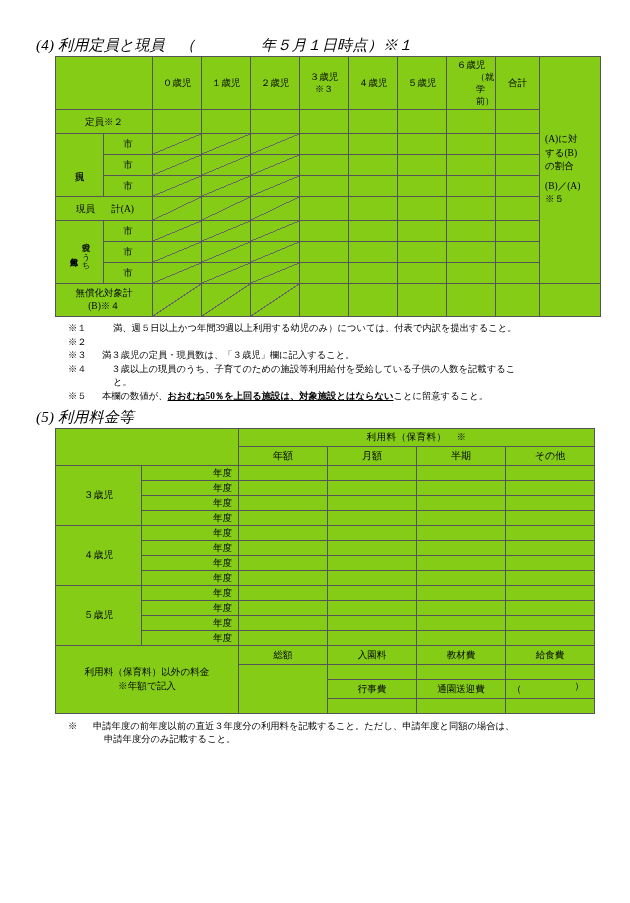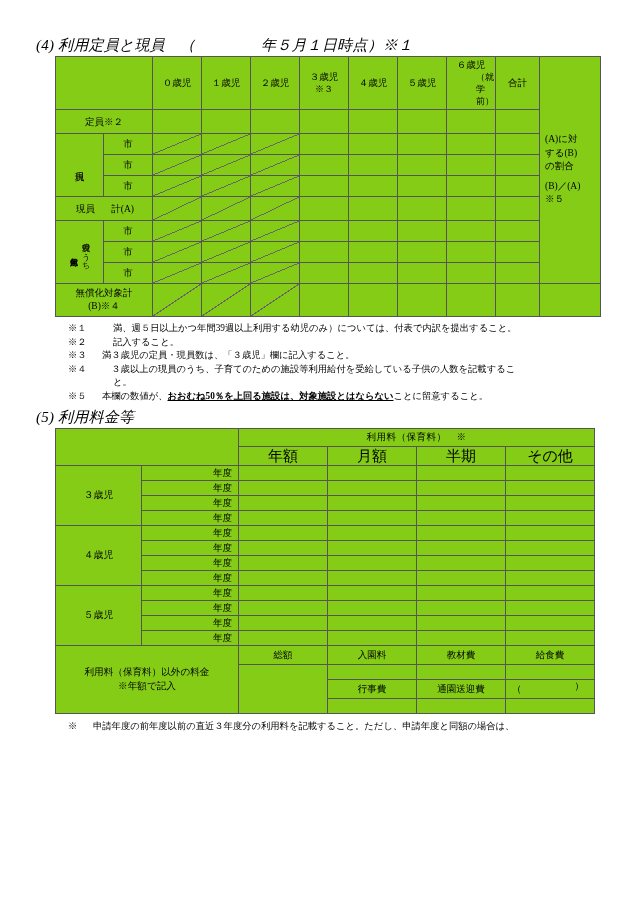--- a/index.html
+++ b/index.html
@@ -137,21 +137,21 @@
   .note .body .ind { display:block; }
   .em-underline {
     font-weight: bold;
     text-decoration: underline;
     margin-top: 8px;
   }
 
   
   #sec5 { margin-top: 6px; }
   #t-fees td { height: 15px; }
-  #t-fees .colhdr { height: 19px; font-size: 15px; }
+  #t-fees .colhdr { height: 19px; font-size: 10px; }
   #t-fees .grouphdr { height: 18px; font-size: 9.5px; letter-spacing: 0.5px; }
   #t-fees .agecell { font-size: 9.8px; }
   #t-fees .yearcell { text-align: right; padding-right: 6px; font-size: 9.5px; }
   .d-top    { border-top: 1px dashed #888 !important; }
   #t-fees .otherlabel { font-size: 9.6px; line-height: 14px; }
   #t-fees .paren-cell { text-align:left; padding-left:6px; position:relative;}
   #t-fees .paren-cell .rp { position:absolute; right:10px; top:0; }
 
   .final-note {
     margin: 6px 0 0 46px;
@@ -340,21 +340,20 @@
   <div class="notes">
     <div class="note">
       <span class="mark">※１</span>
       <span class="body">
         <span class="ind" style="padding-left:11px">満、週５日以上かつ年間39週以上利用する幼児のみ）については、付表で内訳を提出すること。</span>
       </span>
     </div>
     <div class="note">
       <span class="mark">※２</span>
       <span class="body">
-        <span class="ind" style="padding-left:11px">記入すること。</span>
       </span>
     </div>
     <div class="note">
       <span class="mark">※３</span>
       <span class="body">
         <span class="ind">満３歳児の定員・現員数は、「３歳児」欄に記入すること。</span>
       </span>
     </div>
     <div class="note">
       <span class="mark">※４</span>
@@ -519,18 +518,19 @@
           <td class="b-bottom b-right"></td>
         </tr>
       </tbody>
     </table>
 
     <div class="final-note">
       <div class="note">
         <span class="mark" style="width:25px">※</span>
         <span class="body">
           <span class="ind">申請年度の前年度以前の直近３年度分の利用料を記載すること。ただし、申請年度と同額の場合は、</span>
+          <span class="ind" style="padding-left:11px">申請年度分のみ記載すること。</span>
         </span>
       </div>
     </div>
   </div>
 
 </div>
 
 </body></html>

